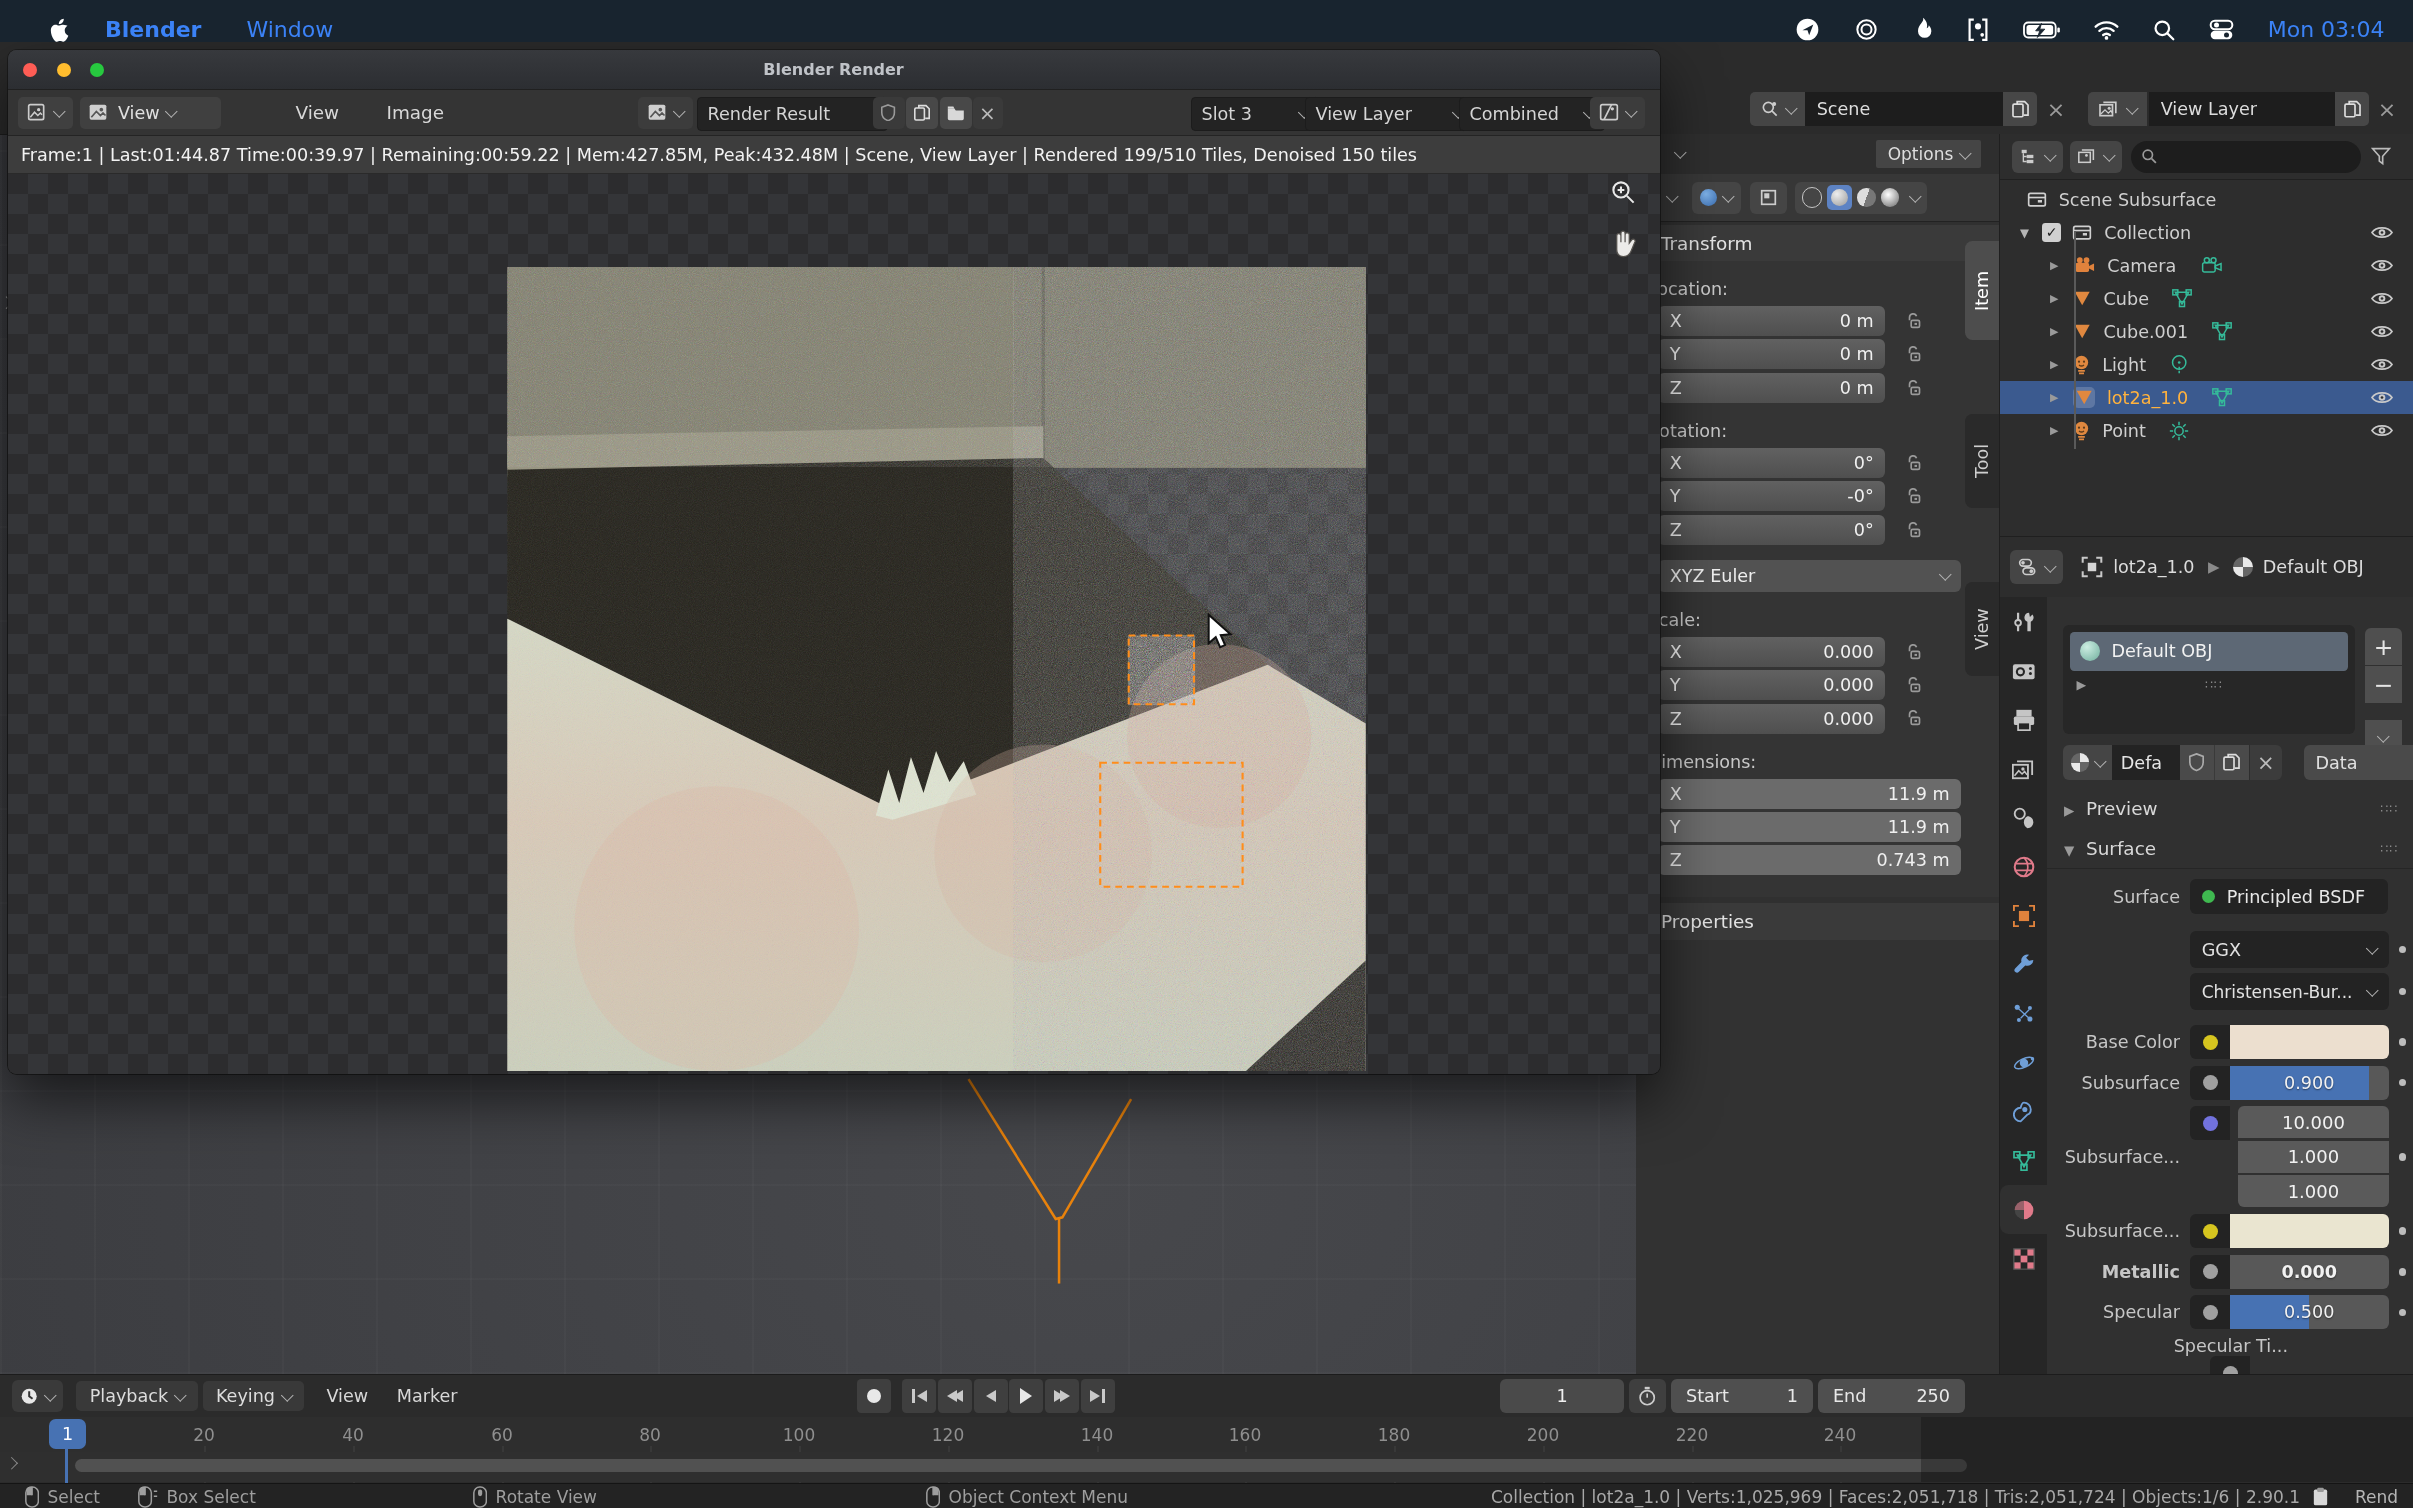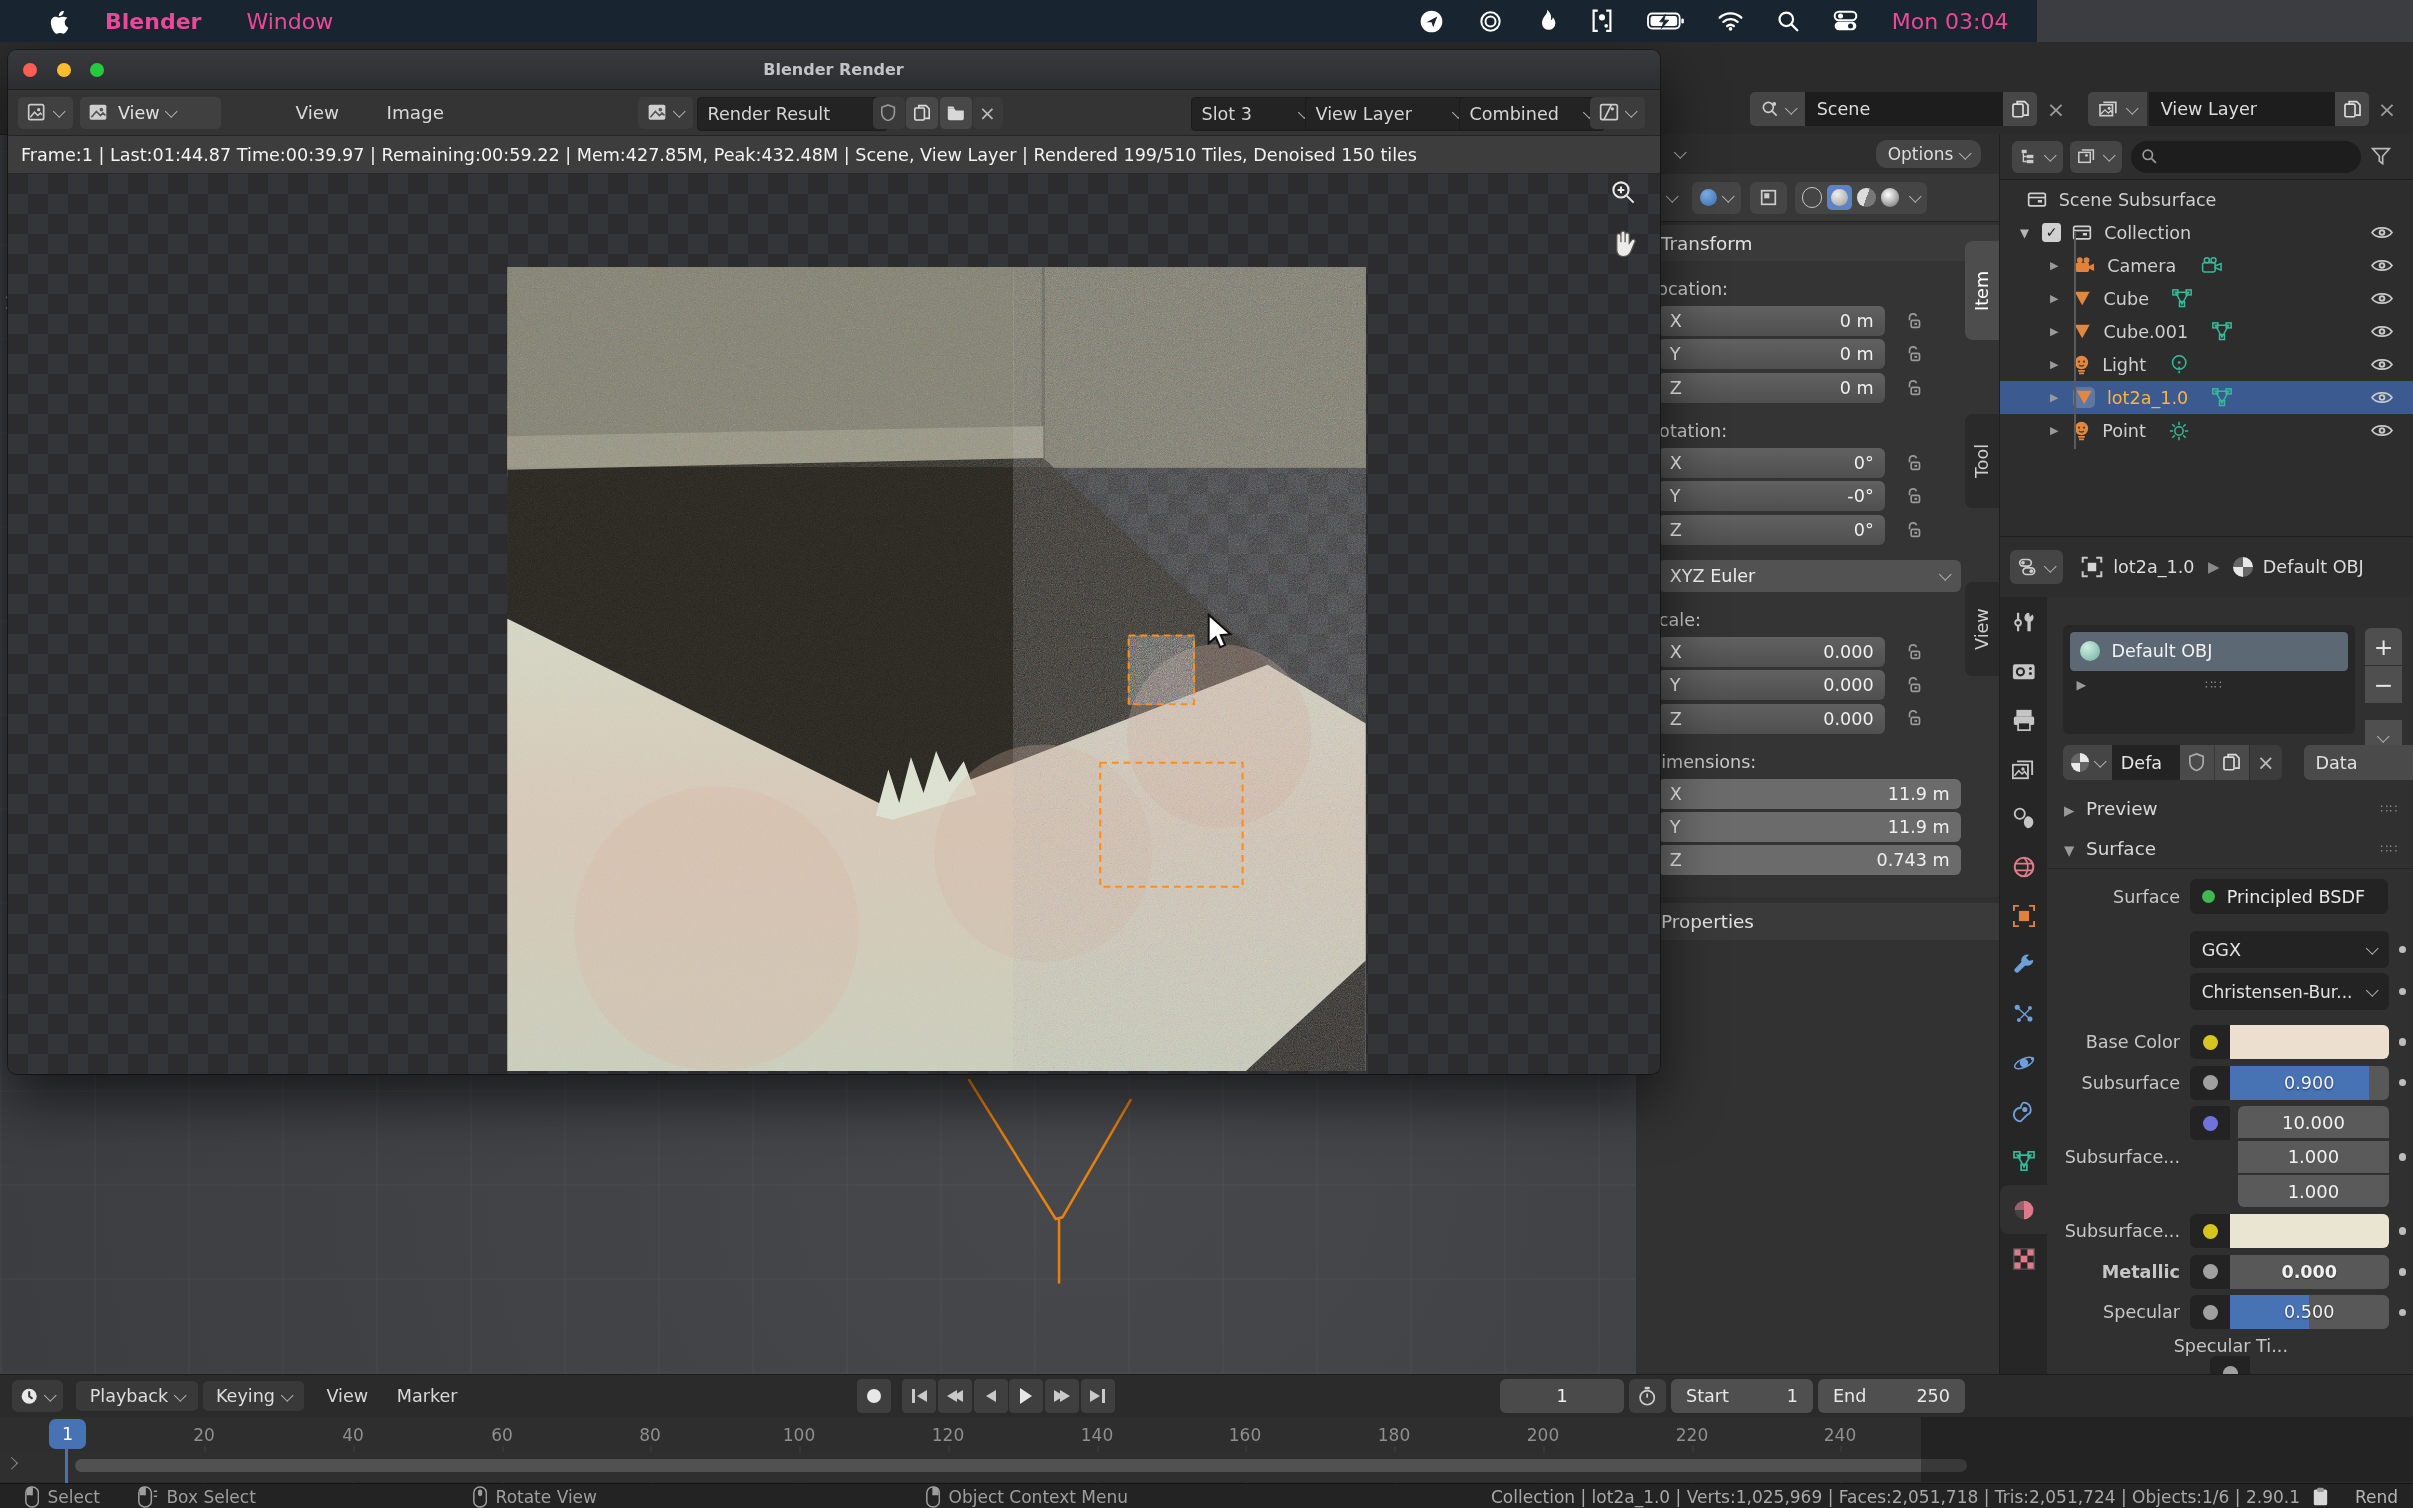--- a/index.html
+++ b/index.html
@@ -5,21 +5,21 @@
   html,body{margin:0;padding:0;background:#222}
   #screen{position:relative;width:2413px;height:1508px;overflow:hidden;
     font-family:"DejaVu Sans","Liberation Sans",sans-serif;color:#ccc;
     background:#3c3d41}
   .abs{position:absolute}
   .flex{display:flex;align-items:center}
   .chev{width:7.5px;height:7.5px;border-right:1.7px solid #b5b5b5;border-bottom:1.7px solid #b5b5b5;
     transform:rotate(45deg) translate(-0.8px,-0.8px);display:inline-block;margin-left:7.5px}
   .grip{color:#8a8a8a;font-size:12.6px;letter-spacing:0.8px}
   
-  #menubar{left:0;top:0;width:2037px;height:42px;background:#18242f;z-index:50;display:flex;align-items:center;color:#ec4899}
+  #menubar{left:0;top:0;width:2413px;height:42px;background:#18242f;z-index:50;display:flex;align-items:flex-end;color:#3b82f6}
   .mb-item{font-size:22px;margin-right:45px}
   .mb-icon{margin-left:34px;display:flex;align-items:center}
   
   #topbar{left:0;top:42px;width:2413px;height:92px;background:#2b2b2b;border-bottom:1.7px solid #1e1e1e;z-index:2}
   .tb-iconbtn{background:#454545;border-radius:5px 0 0 5px;height:34px;display:flex;align-items:center;justify-content:center}
   .tb-field{background:#1d1d1d;height:34px;display:flex;align-items:center;padding-left:11.7px;font-size:17.6px;color:#ddd}
   .sq-btn{background:#474747;height:34px;display:flex;align-items:center;justify-content:center}
   
   #viewport{left:0;top:134px;width:2413px;height:1240px;z-index:1;
     background:
@@ -196,21 +196,21 @@
       <line x1="124" y1="184" x2="124" y2="262" stroke="#e8820c" stroke-width="3"></line>
     </svg>
     <span class="abs" style="left:1.7px;top:164px">
       <span style="display:block;width:8.4px;height:8.4px;border-right:1.7px solid #999;border-bottom:1.7px solid #999;transform:rotate(-45deg)"></span>
     </span>
   </div>
 
   <div id="npanel" class="abs">
     <div class="abs" style="left:0;top:0;width:363px;height:40px;background:#2e2e2e;border-bottom:0.8px solid #222">
       <span class="chev abs" style="left:32px;top:15px"></span>
-      <div class="abs flex" style="left:240px;top:5.9px;height:28.5px;padding:0 11.7px;background:#454545;border-radius:11px;font-size:17px;color:#ddd">
+      <div class="abs flex" style="left:240px;top:5.9px;height:28.5px;padding:0 11.7px;background:#454545;border-radius:2px;font-size:17px;color:#ddd">
         <span>Options</span>
           <span class="chev"></span>
       </div>
     </div>
     <div class="abs flex" style="left:0;top:40px;width:363px;height:47px;background:#373737;border-bottom:0.8px solid #222">
       <span class="chev" style="margin-left:32px"></span>
       <div class="flex" style="margin-left:15px;height:32px;background:#454545;border-radius:5.9px;padding:0 8.4px">
         <span style="width:17px;height:17px;border-radius:50%;background:radial-gradient(circle at 35% 30%,#7fb2e8,#3a6db0)"></span>
           <span class="chev"></span>
       </div>

